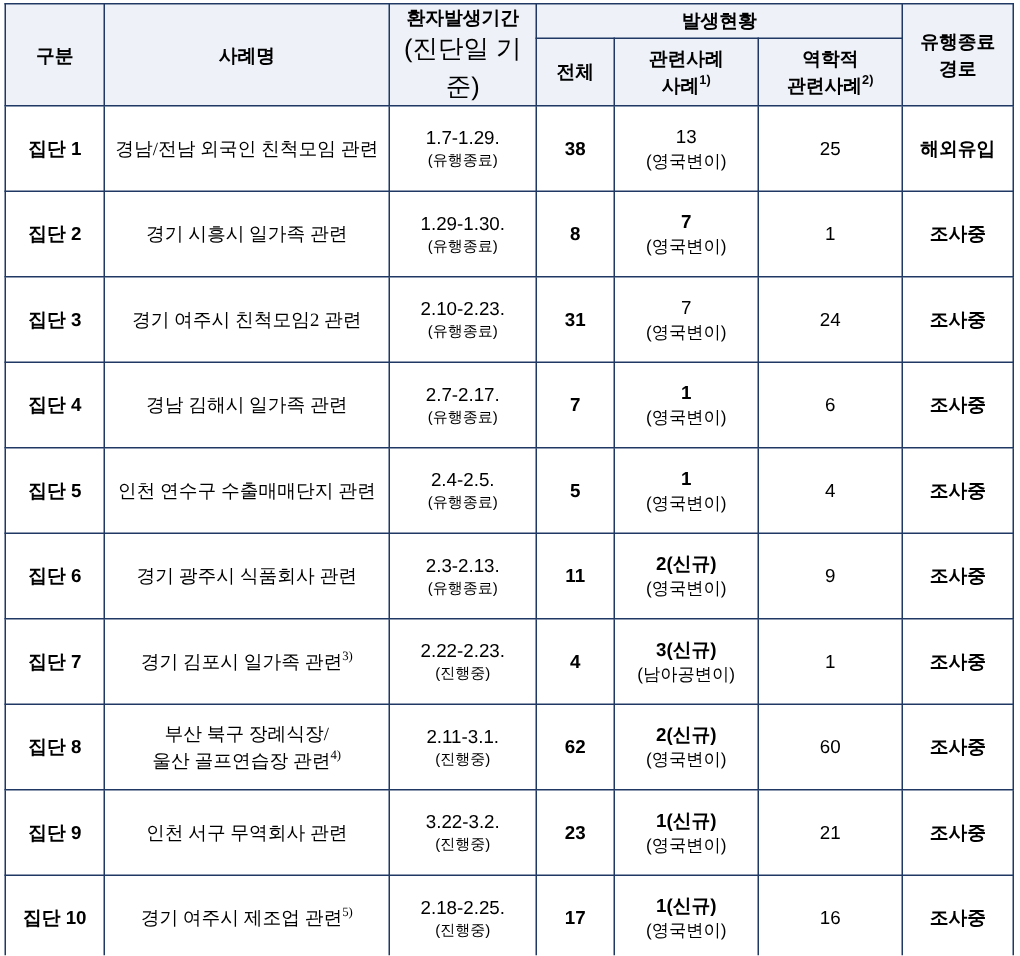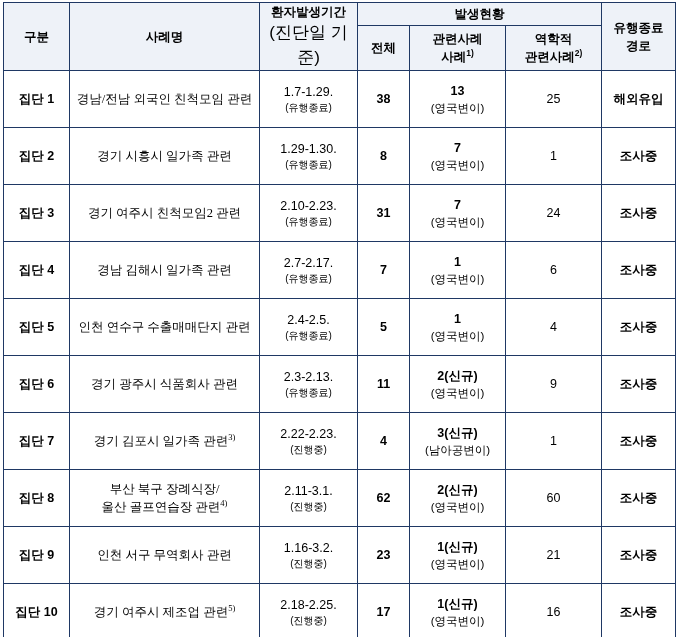--- a/index.html
+++ b/index.html
@@ -51,21 +51,21 @@
   td.period-cell { font-size: 12px; }
   td.total-cell { font-weight: bold; font-size: 13px; }
   td.route-cell { font-size: 12.5px; font-weight: bold; }
 
   .sub { font-size: 10px; }
   .bold { font-weight: bold; }
   sup { font-size: 8.5px; vertical-align: super; line-height: 0; }
   .l1 { display: block; }
   .l2 { display: block; }
   .row-tall td { height: 57px; }
-  .variant-cell .v-num { display: block; font-weight: bold; }
+  .variant-cell .v-num { display: block; }
   .variant-cell .v-type { display: block; font-size: 11.5px; }
 </style>
 </head>
 <body>
 
 <div class="page">
   <table class="cluster-table">
     <colgroup>
       <col class="col-group">
         <col class="col-name">
@@ -222,21 +222,21 @@
             <span class="v-num bold">2(신규)</span>
             <span class="v-type">(영국변이)</span>
           </td>
           <td class="epi-cell">60</td>
           <td class="route-cell">조사중</td>
         </tr>
         <tr class="row-tall">
           <td class="group-cell">집단 9</td>
           <td class="name-cell">인천 서구 무역회사 관련</td>
           <td class="period-cell">
-            <span class="l1">1.16-3.2.</span>
+            <span class="l1">3.22-3.2.</span>
             <span class="l2 sub">(진행중)</span>
           </td>
           <td class="total-cell">23</td>
           <td class="variant-cell">
             <span class="v-num bold">1(신규)</span>
             <span class="v-type">(영국변이)</span>
           </td>
           <td class="epi-cell">21</td>
           <td class="route-cell">조사중</td>
         </tr>

